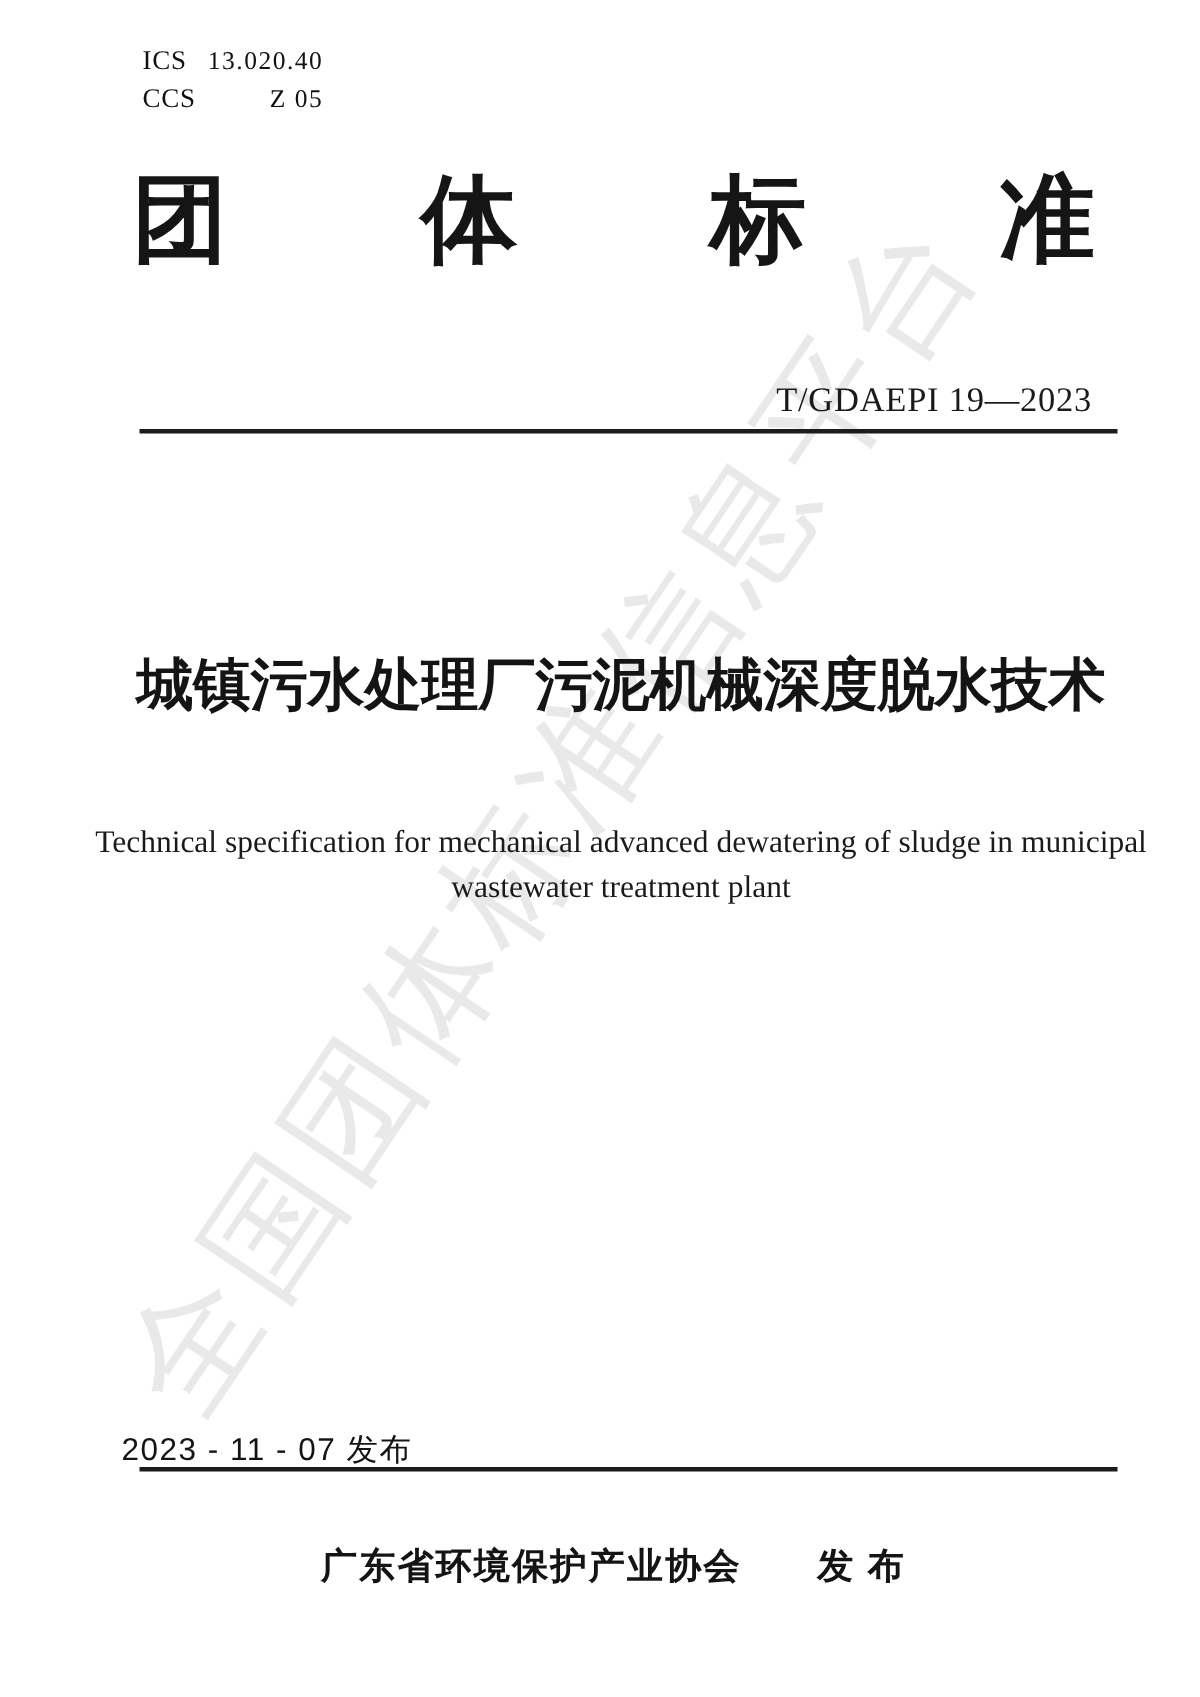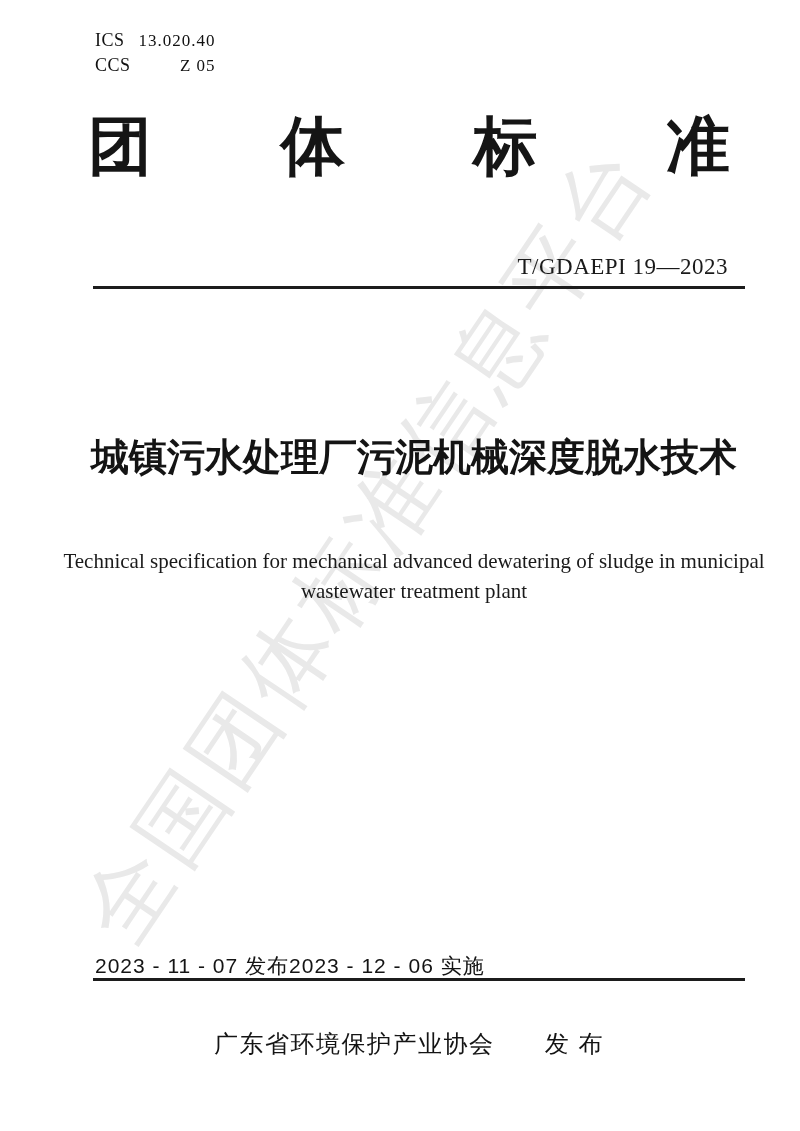--- a/index.html
+++ b/index.html
@@ -108,41 +108,42 @@
     text-align: center;
     font-family: "Liberation Serif", serif;
     font-size: 21px;
     line-height: 30px;
     color: #1a1a1a;
   }
 
   
   .dates {
     position: absolute;
-    left: 95px;
+    left: 81px;
     right: 55px;
     top: 952px;
     display: flex;
+    justify-content: space-between;
     font-size: 21px;
     font-weight: 500;
     letter-spacing: 1px;
     color: #141414;
   }
 
   
   .publisher {
     position: absolute;
     left: 0;
     top: 1028px;
     width: 800px;
     padding-left: 18px;
     box-sizing: border-box;
     text-align: center;
     font-size: 24px;
-    font-weight: 400;
+    font-weight: 700;
     letter-spacing: 1.5px;
     color: #141414;
   }
   .publisher .action { margin-left: 42px; }
 </style>
 </head>
 <body>
 
 <div class="watermark">全国团体标准信息平台</div>
 
@@ -174,21 +175,20 @@
     <div>城镇污水处理厂污泥机械深度脱水技术</div>
   </div>
 
   <div class="title-en">
     <div>Technical specification for mechanical advanced dewatering of sludge in municipal</div>
     <div>wastewater treatment plant</div>
   </div>
 
   <div class="dates">
     <span>2023 - 11 - 07 发布</span>
-    <span>2023 - 12 - 06 实施</span>
   </div>
 
   <div class="rule rule-bottom"></div>
 
   <div class="publisher">
     <span>广东省环境保护产业协会</span>
     <span class="action">发  布</span>
   </div>
 
 </div>

